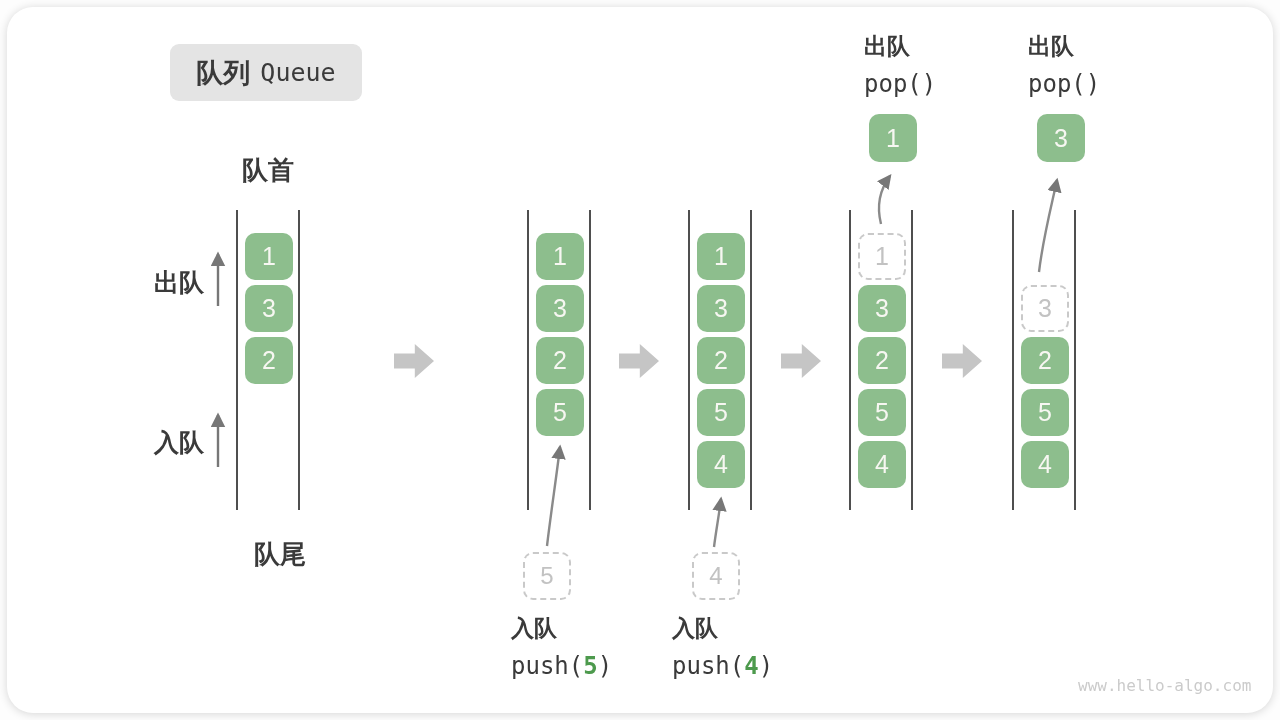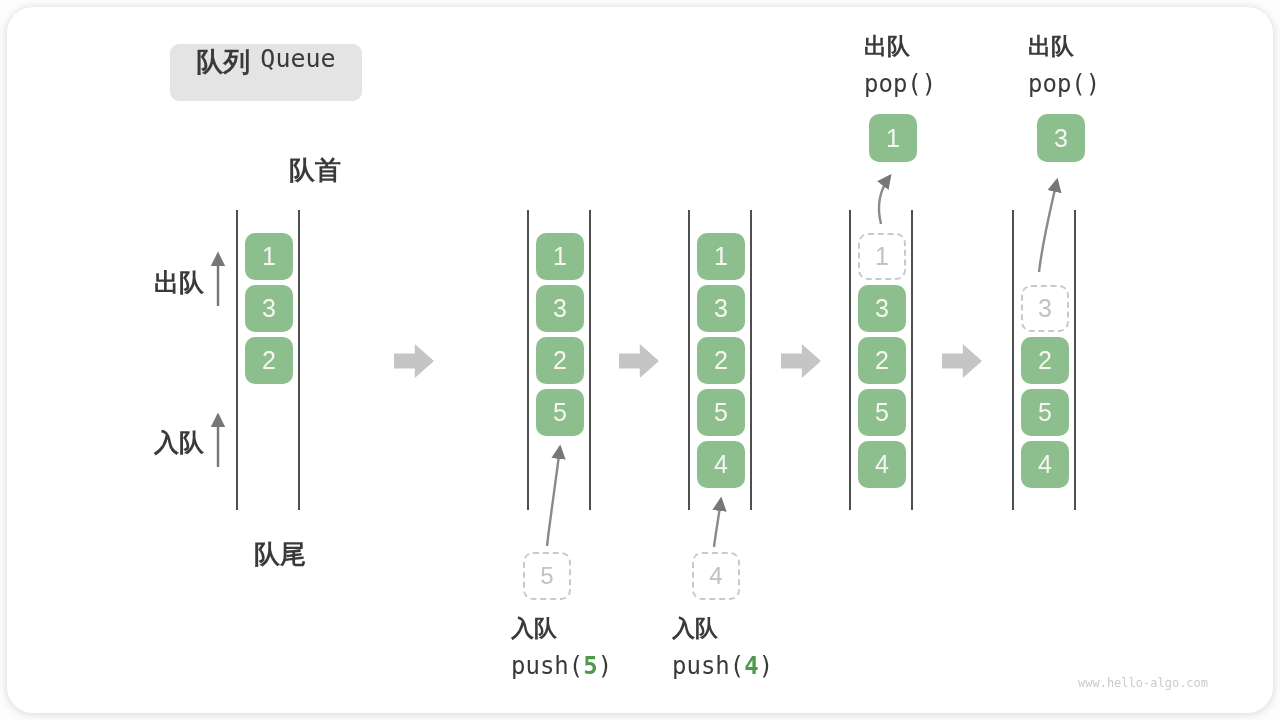--- a/index.html
+++ b/index.html
@@ -11,21 +11,21 @@
     --block-arrow:#C5C5C5;
     --ghost:#C9C9C9;
     --ghost-text:#C2C2C2;
     --watermark:#CBCBCB;
   }
   *{margin:0;padding:0;box-sizing:border-box;}
   html,body{width:1280px;height:720px;background:#FDFDFD;font-family:"Liberation Sans",sans-serif;}
   .canvas{position:relative;width:1280px;height:720px;overflow:hidden;}
   .card{position:absolute;left:7px;top:7px;width:1266px;height:706px;background:#FFFFFF;border-radius:26px;box-shadow:0 1px 10px rgba(0,0,0,0.16);}
 
-  .title-box{position:absolute;left:170px;top:44px;width:192px;height:57px;background:#E4E4E4;border-radius:9px;display:flex;justify-content:center;gap:10px;}
+  .title-box{position:absolute;left:170px;top:44px;width:192px;height:57px;background:#E4E4E4;border-radius:9px;display:flex;align-items:center;justify-content:center;gap:10px;}
   .title-zh{font-size:27px;font-weight:bold;color:var(--ink);}
   .title-en{font-family:"DejaVu Sans Mono",monospace;font-size:25px;color:var(--ink);}
 
   .cjk-label{position:absolute;font-size:26px;font-weight:bold;color:var(--ink);text-align:center;}
 
   .queue-col{position:absolute;top:210px;width:64px;height:300px;border-left:2px solid var(--line);border-right:2px solid var(--line);}
   .cell{position:absolute;left:7px;width:48px;height:47px;border-radius:10px;background:var(--green);color:#F7F7F2;font-size:25px;display:flex;align-items:center;justify-content:center;}
   .cell.ghost{background:#FFFFFF;border:2px dashed var(--ghost);color:var(--ghost-text);}
 
   .float-box{position:absolute;width:48px;height:48px;border-radius:10px;background:var(--green);color:#F7F7F2;font-size:25px;display:flex;align-items:center;justify-content:center;}
@@ -33,36 +33,36 @@
 
   .block-arrow{position:absolute;width:40px;height:34px;background:var(--block-arrow);clip-path:polygon(0 28%,52% 28%,52% 0,100% 50%,52% 100%,52% 72%,0 72%);}
 
   .side-label{position:absolute;font-size:25px;font-weight:bold;color:var(--ink);}
 
   .anno{position:absolute;color:var(--ink);}
   .anno-zh{font-size:23px;font-weight:bold;margin-bottom:8px;}
   .anno-code{font-family:"DejaVu Sans Mono",monospace;font-size:24px;}
   .anno-code .arg{color:var(--green-text);font-weight:bold;}
 
-  .watermark{position:absolute;left:1078px;top:676px;font-family:"DejaVu Sans Mono",monospace;font-size:12px;color:var(--watermark);}
+  .watermark{position:absolute;left:1078px;top:676px;font-family:"DejaVu Sans Mono",monospace;font-size:16px;color:var(--watermark);}
 
   svg.overlay{position:absolute;left:0;top:0;width:1280px;height:720px;pointer-events:none;}
 </style>
 </head>
 <body>
 
 <div class="canvas">
   <div class="card"></div>
 
   <div class="title-box">
     <span class="title-zh">队列</span>
     <span class="title-en">Queue</span>
   </div>
 
-  <div class="cjk-label" style="left:236px;top:153px;width:64px;margin-left:47px;">队首</div>
+  <div class="cjk-label" style="left:236px;top:153px;width:64px;">队首</div>
   <div class="cjk-label" style="left:248px;top:537px;width:64px;">队尾</div>
 
   <div class="side-label" style="left:148px;top:266px;width:56px;text-align:right;">出队</div>
   <div class="side-label" style="left:148px;top:426px;width:56px;text-align:right;">入队</div>
 
   <div class="queue-col" style="left:236px;">
       <div class="cell" style="top: 23px;">1</div>
       <div class="cell" style="top: 75px;">3</div>
       <div class="cell" style="top: 127px;">2</div>
     </div>

